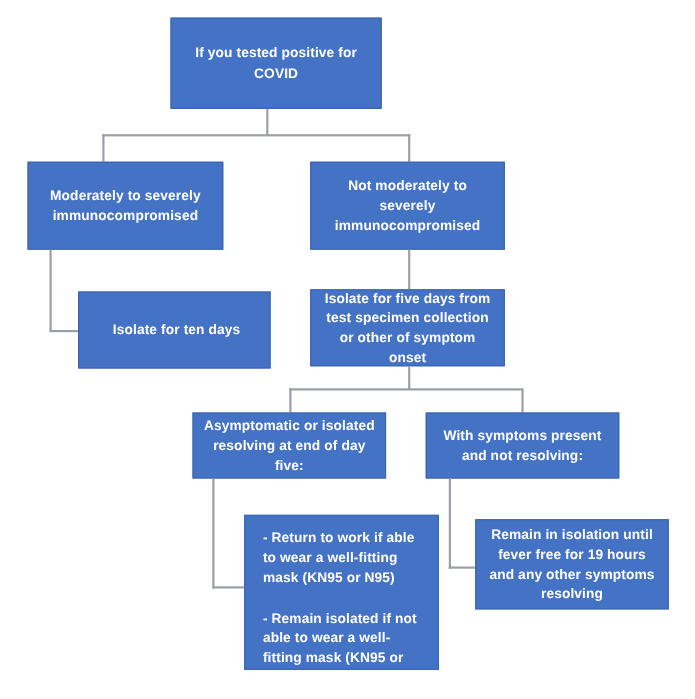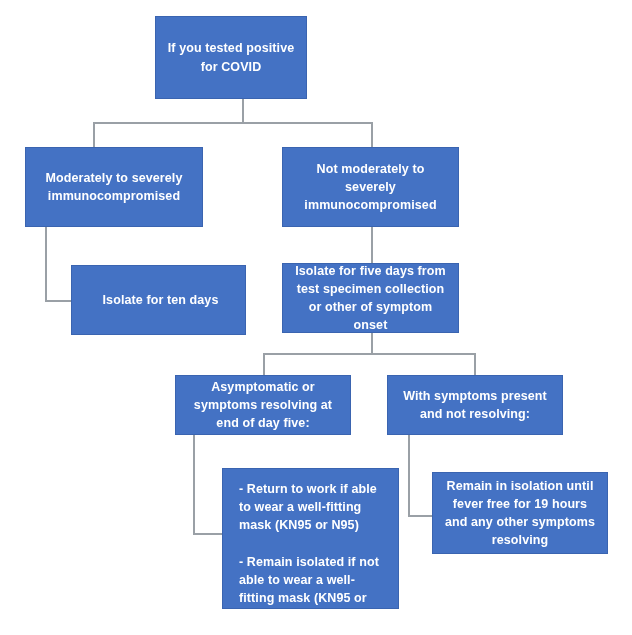--- a/index.html
+++ b/index.html
@@ -49,21 +49,21 @@
     background: #9AA0A6;
   }
   .conn.h { height: 1px; }
   .conn.v { width: 1px; }
 </style>
 </head>
 <body>
 
 <div id="canvas">
 
-  <div class="node" style="left:155px; top:16px; width:152px; height:83px;">
+  <div class="node" style="left:155px; top:16px; width:192px; height:83px;">
     <span class="txt">If you tested positive for COVID</span>
   </div>
 
   <div class="conn v" style="left:242px; top:99px; width:2px; height:24px;"></div>
   <div class="conn h" style="left:93px; top:122px; width:280px; height:2px;"></div>
   <div class="conn v" style="left:93px; top:122px; width:2px; height:25px;"></div>
   <div class="conn v" style="left:371px; top:122px; width:2px; height:25px;"></div>
 
   <div class="node" style="left:25px; top:147px; width:178px; height:80px;">
     <span class="txt">Moderately to severely immunocompromised</span>
@@ -85,21 +85,21 @@
   <div class="node" style="left:282px; top:263px; width:177px; height:70px;">
     <span class="txt">Isolate for five days from test specimen collection or other of symptom onset</span>
   </div>
 
   <div class="conn v" style="left:371px; top:333px; width:2px; height:21px;"></div>
   <div class="conn h" style="left:263px; top:353px; width:212px; height:2px;"></div>
   <div class="conn v" style="left:263px; top:353px; width:2px; height:22px;"></div>
   <div class="conn v" style="left:474px; top:353px; width:2px; height:22px;"></div>
 
   <div class="node" style="left:175px; top:375px; width:176px; height:60px;">
-    <span class="txt">Asymptomatic or symptoms resolving at end of day five:</span>
+    <span class="txt">Asymptomatic or isolated resolving at end of day five:</span>
   </div>
 
   <div class="node" style="left:387px; top:375px; width:176px; height:60px;">
     <span class="txt">With symptoms present and not resolving:</span>
   </div>
 
   <div class="conn v" style="left:193px; top:435px; width:2px; height:100px;"></div>
   <div class="conn h" style="left:193px; top:533px; width:30px; height:2px;"></div>
 
   <div class="conn v" style="left:408px; top:435px; width:2px; height:82px;"></div>

